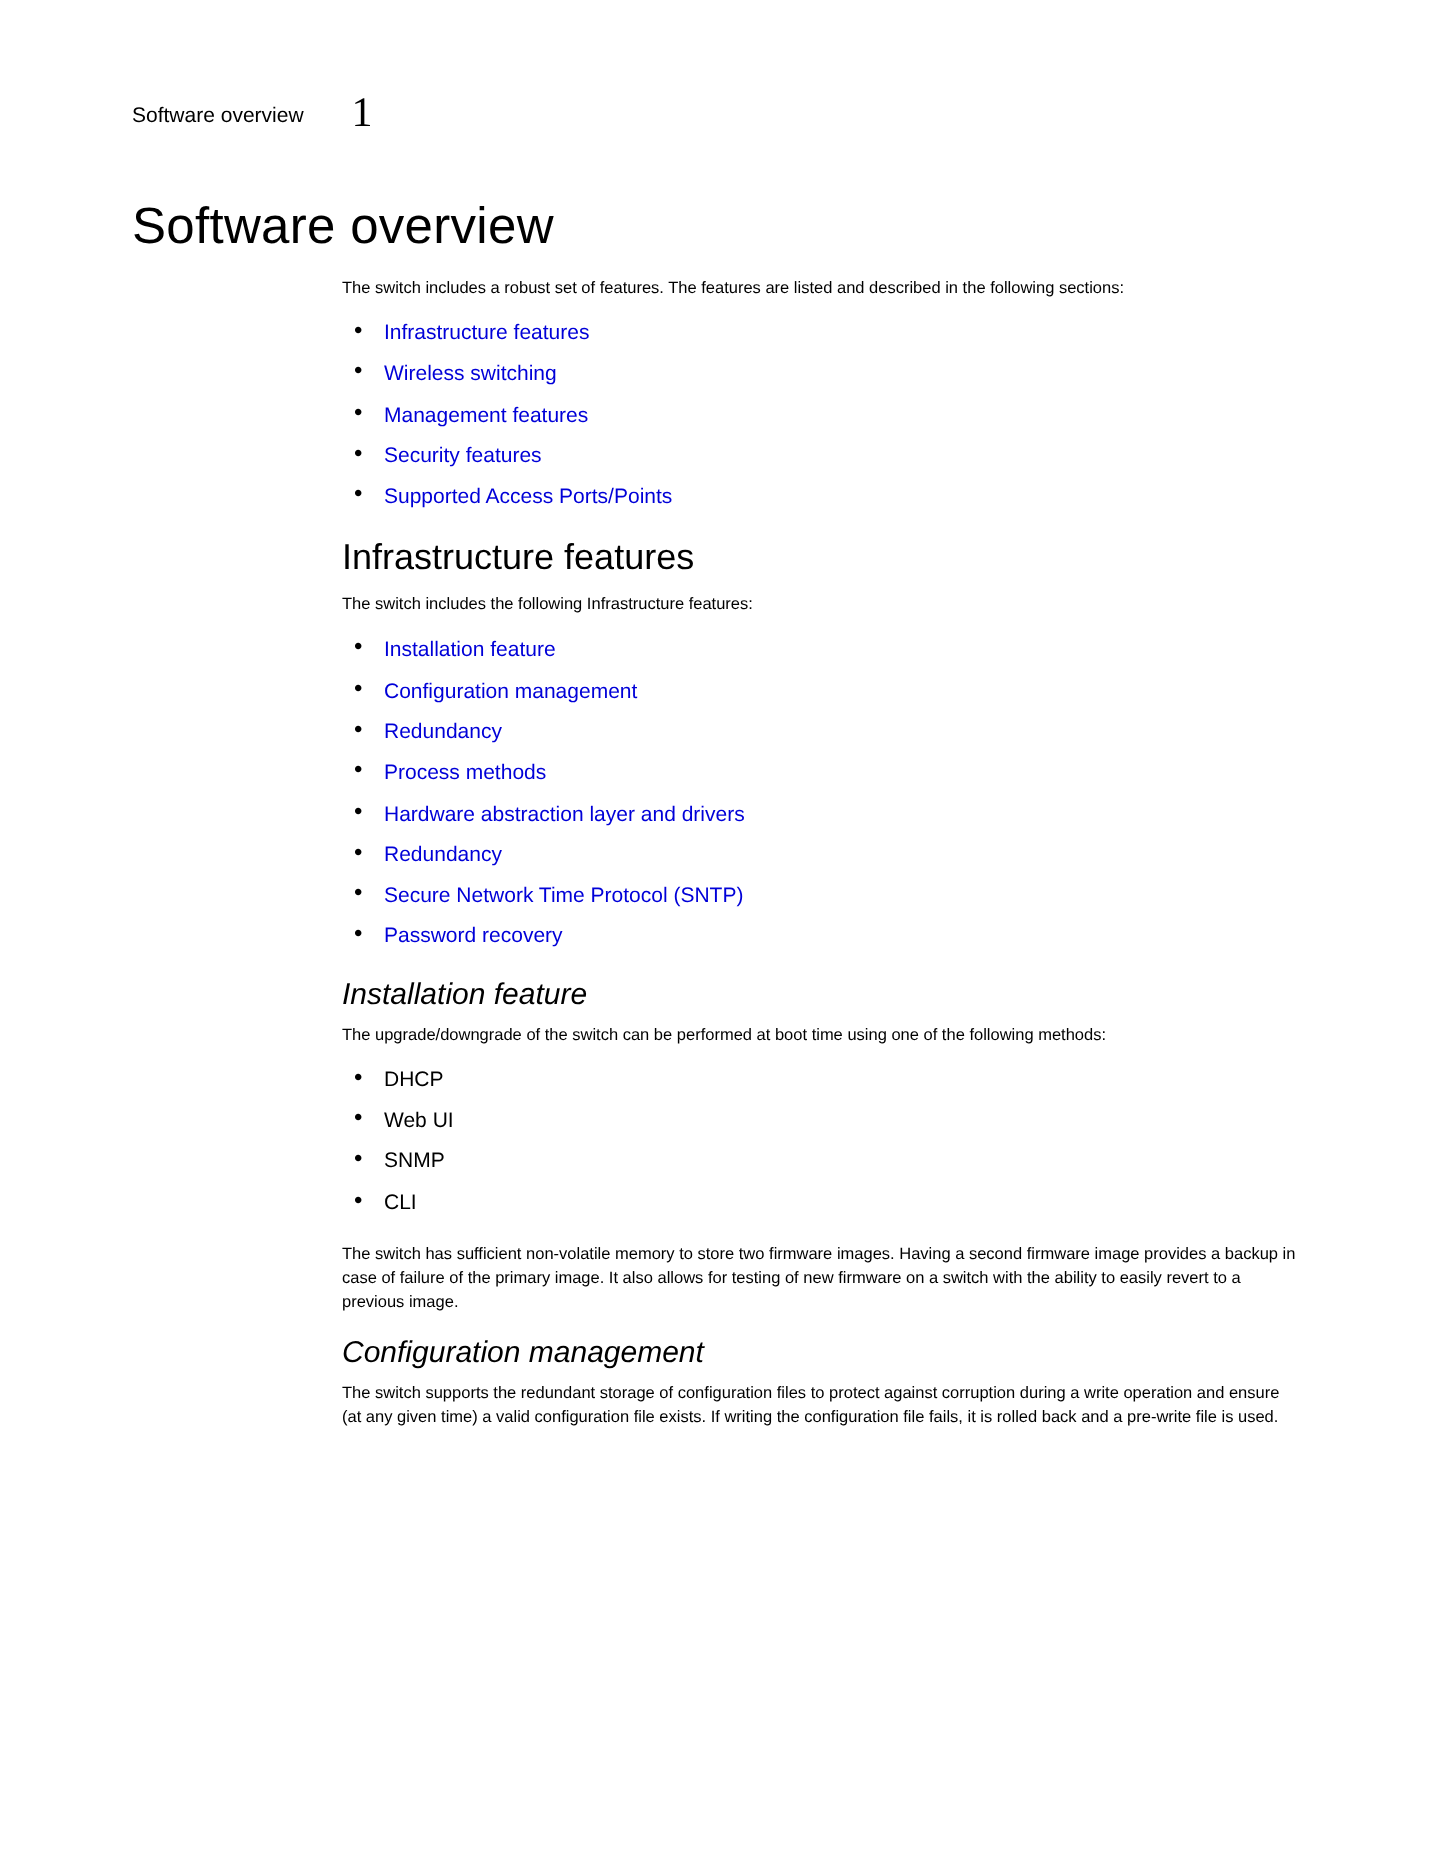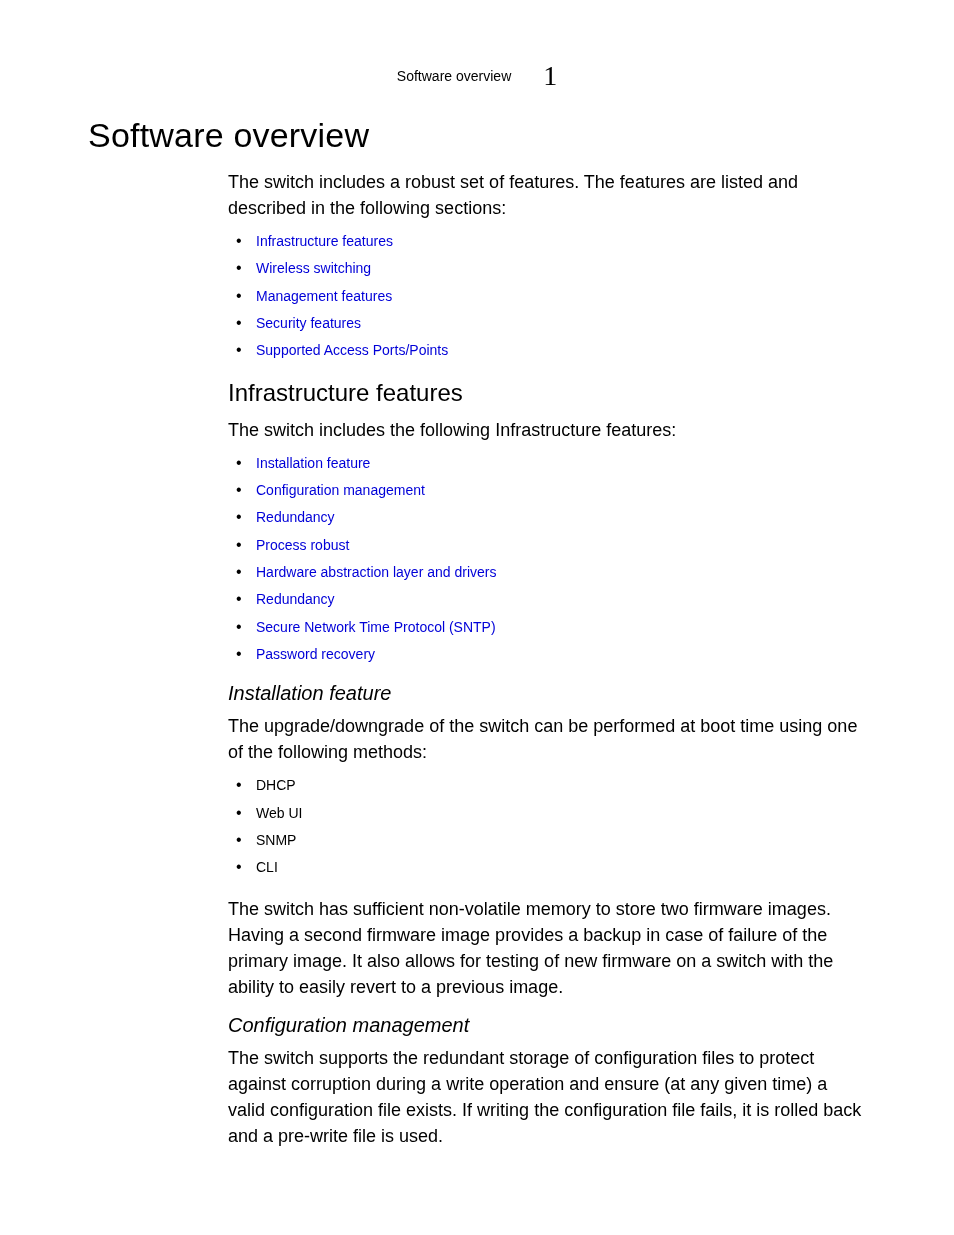--- a/index.html
+++ b/index.html
@@ -6,23 +6,23 @@
     body {
       background: #fff;
       font-family: Arial, Helvetica, sans-serif;
       color: #000;
       width: 954px;
       height: 1235px;
       position: relative;
       padding: 60px 88px 40px 88px;
     }
     .header {
-      text-align: center;
+      text-align: left;
       font-size: 14px;
-      margin-bottom: 24px;
+      margin-bottom: 40px;
       padding-right: 0;
     }
     .header-title {
       display: inline-block;
       vertical-align: middle;
       margin-right: 28px;
     }
     .header-num {
       display: inline-block;
       font-family: Georgia, 'Times New Roman', serif;
@@ -34,21 +34,21 @@
       font-stretch: condensed;
       font-weight: 400;
       font-size: 34px;
       margin-bottom: 14px;
       letter-spacing: 0.2px;
     }
     .content {
       margin-left: 140px;
     }
     p {
-      font-size: 18px;
+      font-size: 11px;
       line-height: 1.45;
       margin-bottom: 10px;
     }
     ul {
       list-style: none;
       margin-bottom: 18px;
     }
     ul li {
       font-size: 14px;
       line-height: 1.45;
@@ -107,21 +107,21 @@
     <li><a class="link">Supported Access Ports/Points</a></li>
   </ul>
 
   <h2>Infrastructure features</h2>
   <p>The switch includes the following Infrastructure features:</p>
 
   <ul>
     <li><a class="link">Installation feature</a></li>
     <li><a class="link">Configuration management</a></li>
     <li><a class="link">Redundancy</a></li>
-    <li><a class="link">Process robust</a></li>
+    <li><a class="link">Process methods</a></li>
     <li><a class="link">Hardware abstraction layer and drivers</a></li>
     <li><a class="link">Redundancy</a></li>
     <li><a class="link">Secure Network Time Protocol (SNTP)</a></li>
     <li><a class="link">Password recovery</a></li>
   </ul>
 
   <h3>Installation feature</h3>
   <p>The upgrade/downgrade of the switch can be performed at boot time using one of the following methods:</p>
 
   <ul>

